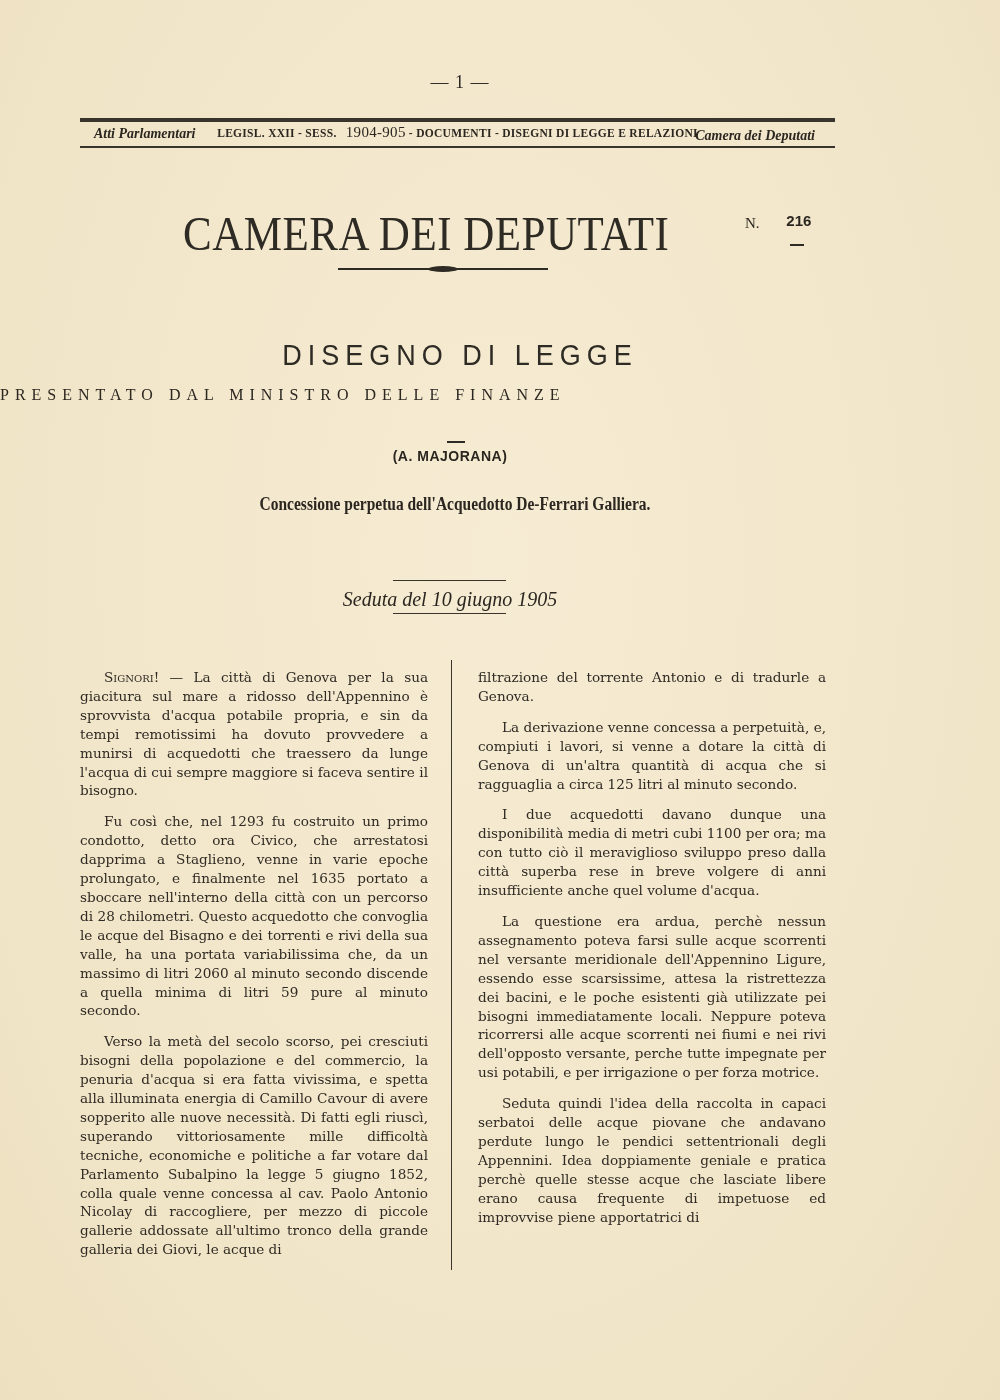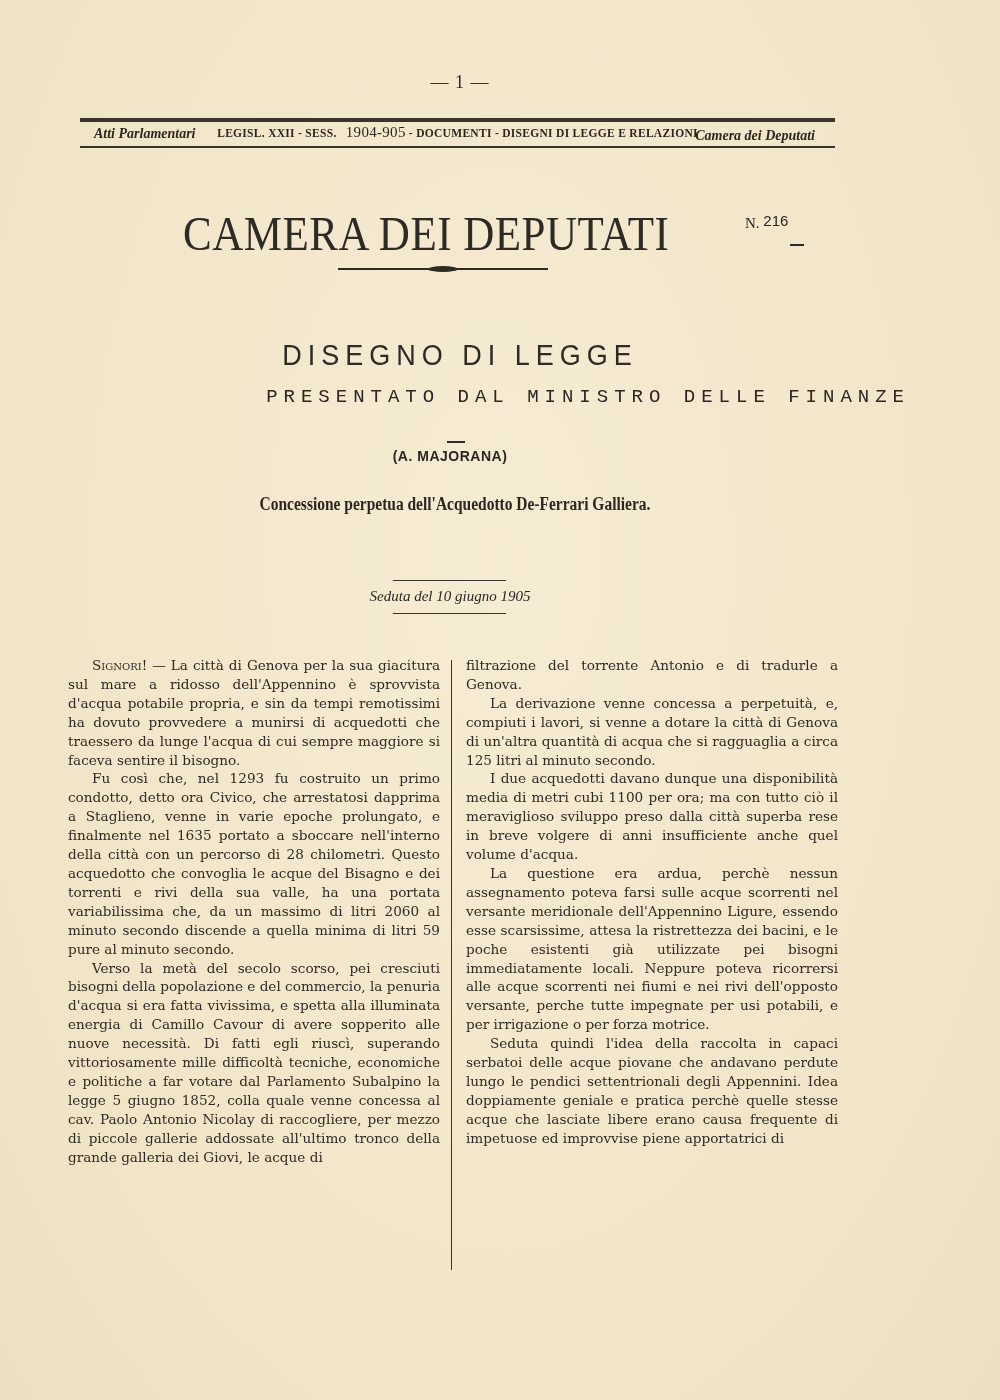--- a/index.html
+++ b/index.html
@@ -42,62 +42,62 @@
     }
     .main-title {
       position: absolute; top: 206px; left: 183px;
       font-family: "Liberation Serif", serif; font-size: 43px; letter-spacing: 0.5px;
       transform: scaleY(1.12); transform-origin: top left; color: #2e2a24;
     }
     .doc-num {
       position: absolute; top: 212px; left: 745px;
       font-family: "Liberation Serif", serif; font-size: 15px;
     }
-    .doc-num .num { font-family: "Liberation Sans", sans-serif; font-weight: normal; font-size: 15px; vertical-align: 2px; }
+    .doc-num .num { font-family: "Liberation Sans", sans-serif; font-weight: bold; font-size: 15px; vertical-align: 2px; margin-left: 23px; }
     .doc-num-underline { position: absolute; top: 244px; left: 790px; width: 14px; height: 2px; background: #2e2a24; }
     .ornament {
       position: absolute; top: 266px; left: 338px; width: 210px; height: 6px;
     }
     .ornament .line { position: absolute; top: 2px; height: 2px; background: #2e2a24; }
     .ornament .diamond {
       position: absolute; left: 90px; top: 0; width: 30px; height: 6px;
       background: #2e2a24; border-radius: 50%;
     }
     .bill-title {
       position: absolute; top: 340px; left: 0; width: 920px; text-align: center;
       font-family: "Liberation Sans", sans-serif; font-size: 27px; letter-spacing: 6px; color: #2e2a24;
       transform: scaleY(1.1);
     }
     .presented {
-      position: absolute; top: 386px; left: 0; width: 910px; text-align: right;
-      font-family: Liberation Mono, monospace; font-size: 19px; letter-spacing: 6px;
+      position: absolute; top: 386px; left: 0; width: 910px; text-align: left;
+      font-family: Liberation Serif, serif; font-size: 16px; letter-spacing: 6px;
     }
     .minister {
       position: absolute; top: 404px; left: 0; width: 900px; text-align: center;
       font-family: "Liberation Sans", sans-serif; font-weight: bold; font-size: 14px; letter-spacing: 0.5px; margin-top: 44px;
     }
     .short-dash { position: absolute; top: 441px; left: 447px; width: 18px; height: 2px; background: #2e2a24; }
     .subject {
       position: absolute; top: 494px; left: 0; width: 910px; text-align: center;
       font-family: "Liberation Serif", serif; font-weight: bold; font-size: 18px;
       transform: scaleX(0.86); transform-origin: center;
     }
     .seduta-rule { position: absolute; left: 393px; width: 113px; height: 1px; background: #3a342c; }
     .seduta {
       position: absolute; top: 588px; left: 0; width: 900px; text-align: center;
-      font-family: "Liberation Serif", serif; font-style: italic; font-size: 15px;
+      font-family: "Liberation Serif", serif; font-style: italic; font-size: 20px;
     }
     .column {
       position: absolute; top: 656px; width: 372px;
       font-family: "DejaVu Serif", serif; font-size: 13.6px; line-height: 18.9px;
       text-align: justify; color: #2f2a23;
     }
     .col-left { left: 68px; }
     .col-right { left: 466px; }
-    .column p { margin: 0; text-indent: 24px; }
+    .column p { margin: 12px; text-indent: 24px; }
     .column p.cont { text-indent: 0; }
     .sc { font-variant: small-caps; }
     .col-divider { position: absolute; left: 451px; top: 660px; width: 1px; height: 610px; background: #3a342c; }
   </style>
 </head>
 <body>
 
 <div class="page">
 
   <div class="page-number">— 1 —</div>

